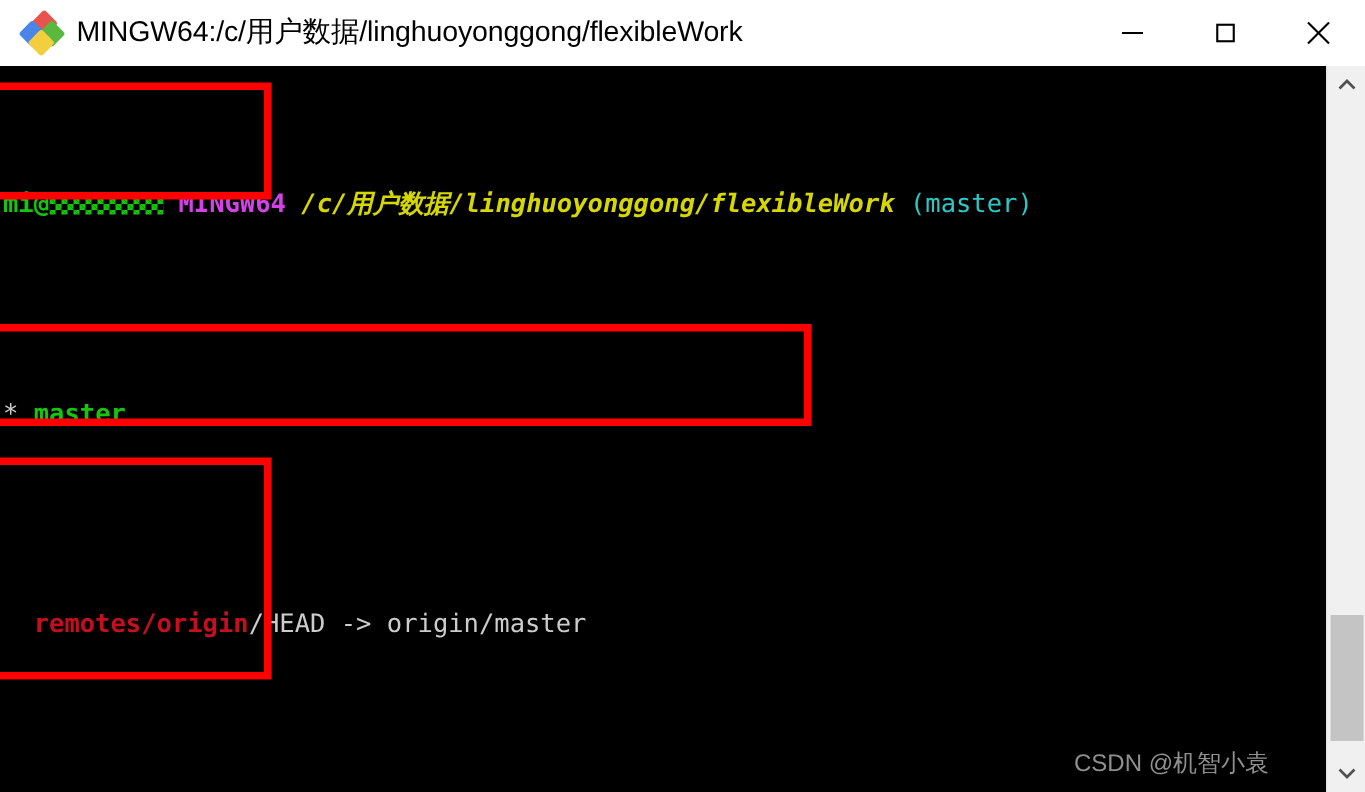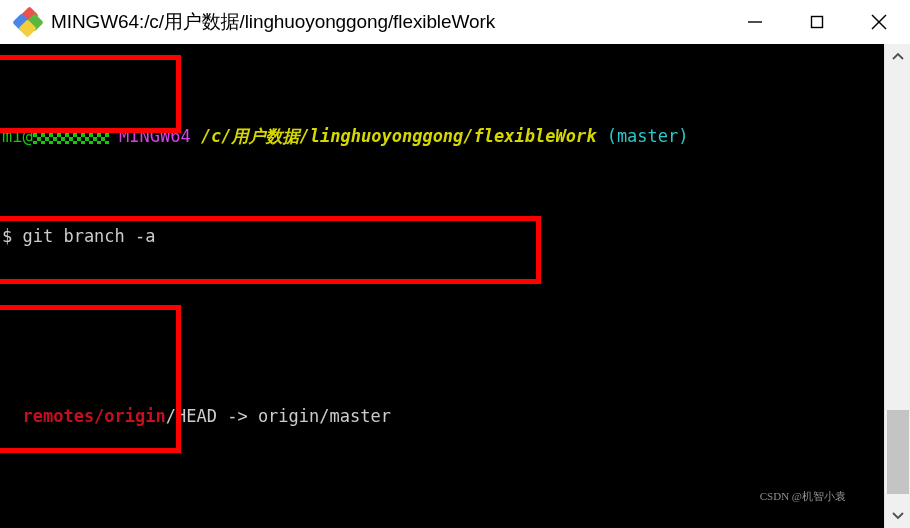--- a/index.html
+++ b/index.html
@@ -84,22 +84,22 @@
     left: 0; top: 0;
     padding-left: 2px;
     padding-top: 2px;
     font-family: "DejaVu Sans Mono", "Liberation Mono", monospace;
     font-size: 17px;
     line-height: 20px;
     white-space: pre;
     letter-spacing: 0px;
   }
   .tline { height: 20px; white-space: pre; }
-  .c-user   { color: #16c60c; font-weight: normal; }
-  .c-mingw  { color: #d442e7; font-weight: normal; }
+  .c-user   { color: #16c60c; font-weight: bold; }
+  .c-mingw  { color: #d442e7; font-weight: bold; }
   .c-path   { color: #d7d700; font-weight: bold; font-style: italic; }
   .c-branch { color: #2bc8c8; font-weight: normal; }
   .c-white  { color: #cccccc; }
   .c-green  { color: #16c60c; font-weight: bold; }
   .c-red    { color: #c50f1f; font-weight: bold; }
 
   
   .mosaic {
     display: inline-block;
     width: 76px;
@@ -118,24 +118,24 @@
     position: absolute;
     border: 5px solid #ff0000;
     pointer-events: none;
     background: transparent;
   }
 
   
   #watermark {
     position: absolute;
     right: 38px;
-    bottom: 24px;
+    bottom: 8px;
     color: #8f8f8f;
-    font-family: Liberation Serif, serif;
-    font-size: 11px;
+    font-family: Liberation Sans, sans-serif;
+    font-size: 16px;
     white-space: nowrap;
   }
 
   
   #scrollbar {
     position: absolute;
     right: 0; top: 44px;
     width: 26px; height: 484px;
     background: #f0f0f0;
     border-left: 1px solid #e6e6e6;
@@ -194,23 +194,23 @@
     </div>
   </div>
 
   <div id="terminal">
     <div id="term-lines">
 
       
       <div class="tline"><span class="c-user">mi@</span><span class="mosaic"></span><span class="c-white"> </span><span class="c-mingw">MINGW64</span><span class="c-white"> </span><span class="c-path">/c/用户数据/linghuoyonggong/flexibleWork</span><span class="c-white"> </span><span class="c-branch">(master)</span></div>
 
       
-      <div class="tline c-white">$ git branch -a</div>
-
-      
+
+      
+      <div class="tline"><span class="c-white">* </span><span class="c-green">master</span></div>
 
       
 
       
       <div class="tline"><span class="c-red">  remotes/origin</span><span class="c-white">/HEAD -&gt; origin/master</span></div>
 
       
       
       
       

